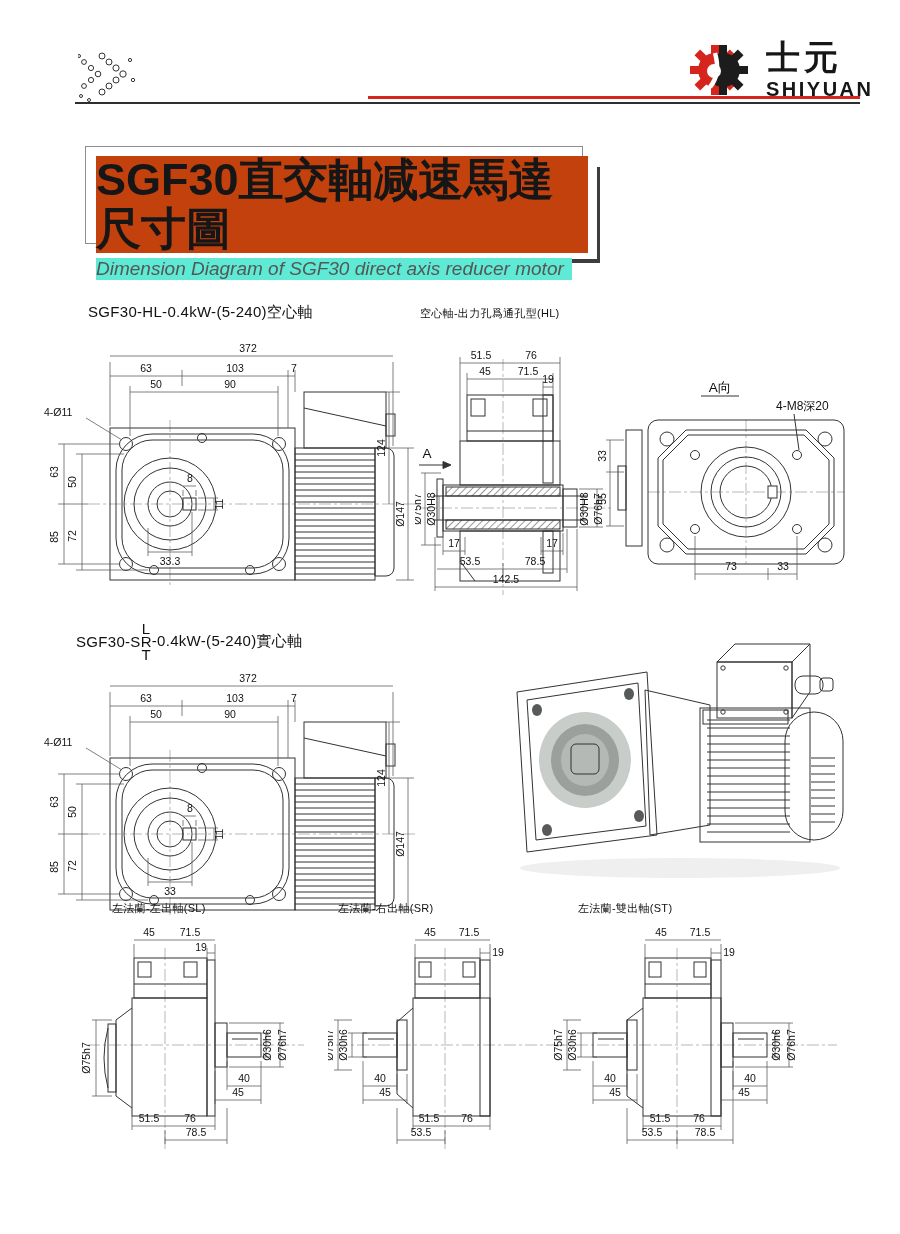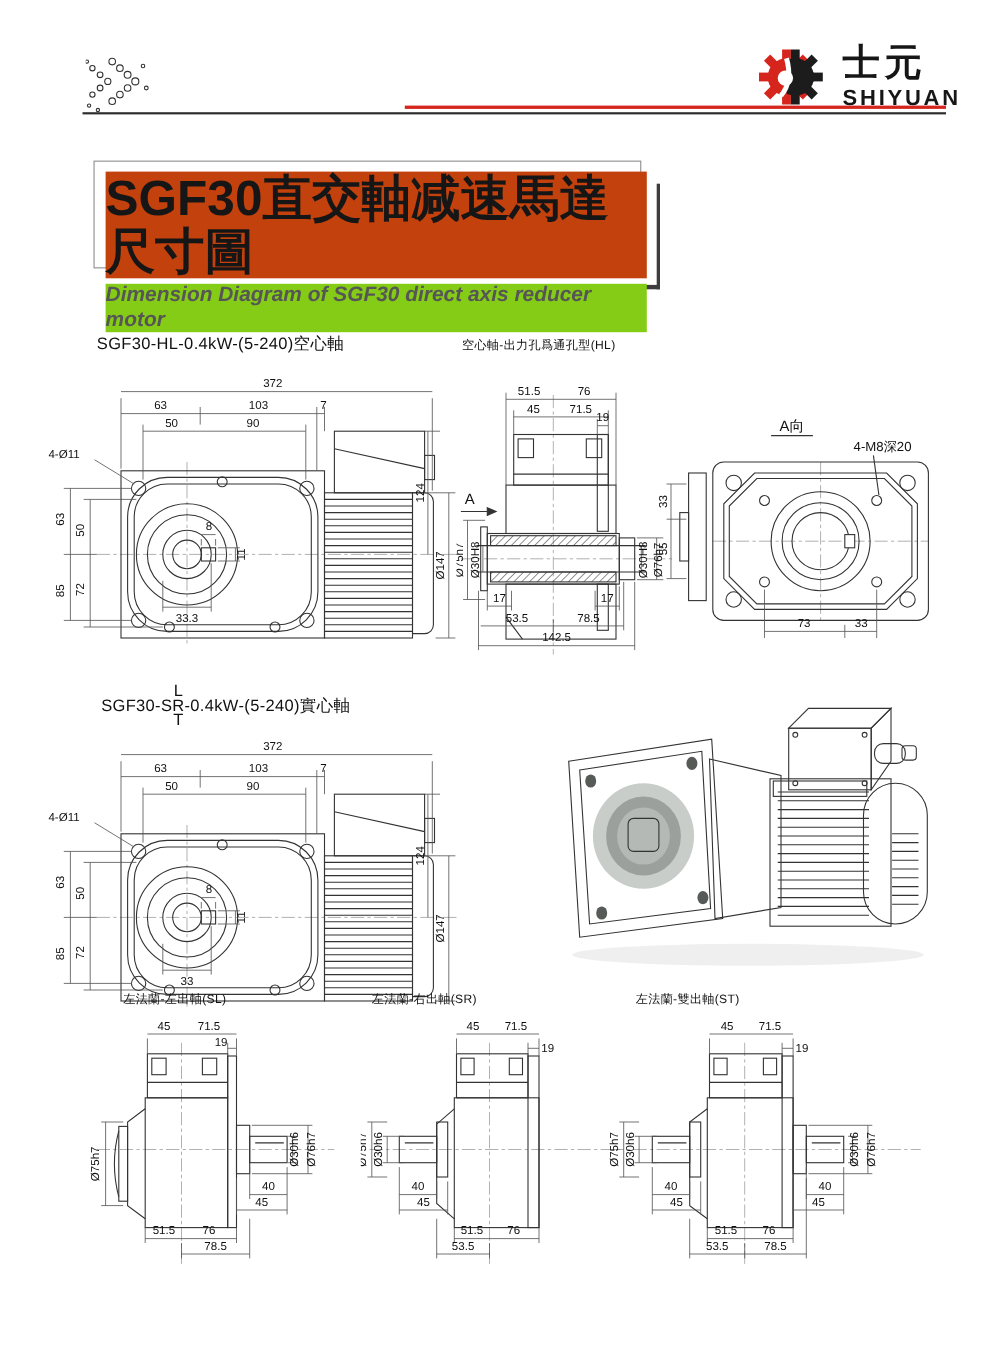--- a/index.html
+++ b/index.html
@@ -14,21 +14,21 @@
   .brand{position:absolute;left:688px;top:40px;display:flex;align-items:flex-start}
   .btxt{margin-left:16px}
   .bzh{font-size:34px;font-weight:900;color:#161616;letter-spacing:4px;line-height:1}
   .ben{font-size:20px;font-weight:800;color:#161616;letter-spacing:2.5px;margin-top:4px}
   
   .tb{position:absolute;left:96px;top:156px;width:492px;height:96px}
   .tb-back{position:absolute;left:-11px;top:-10px;width:496px;height:96px;border:1.5px solid #8d8d8d}
   .tb-shadow{position:absolute;left:9px;top:11px;width:492px;height:92px;
              border-right:3px solid #3d3d3d;border-bottom:4px solid #3d3d3d}
   .tb h1{position:relative;margin:0;font-size:45px;font-weight:900;color:#161616;letter-spacing:0px;line-height:1.08;background:#c2410c;width:fit-content;padding-right:6px}
-  .tb .sub{position:relative;margin-top:5px;font-size:19px;font-weight:700;font-style:italic;color:#565656;background:#84cc16;width:fit-content;padding-right:8px}
+  .tb .sub{position:relative;margin-top:5px;font-size:19px;font-weight:400;font-style:italic;color:#565656;background:#5eead4;width:fit-content;padding-right:8px}
   
   .dlabel{position:absolute;font-size:15px;color:#111;letter-spacing:0.3px;white-space:nowrap}
   .dlabel.small{font-size:11px}
   .sr-label{display:flex;align-items:center}
   .vstk{display:inline-flex;flex-direction:column;align-items:center;line-height:13px;font-size:15px}
   
   .draw{position:absolute}
   .draw line,.draw path,.draw rect,.draw circle,.draw polygon,.draw polyline{fill:none;stroke:#333;stroke-width:1}
   .draw g.d line,.draw g.d path{stroke:#555;stroke-width:0.75}
   .draw .cl{stroke:#888;stroke-width:0.6;stroke-dasharray:12 3 3 3}
@@ -300,21 +300,21 @@
         <line x1="199" y1="160" x2="199" y2="204"></line>
     </g>
     <text class="big" x="122" y="16">A向</text>
     <text x="178" y="34" style="text-anchor:start;font-size:12px">4-M8深20</text>
     <text transform="rotate(-90 8 80)" x="8" y="80">33</text>
     <text transform="rotate(-90 8 123)" x="8" y="123">55</text>
     <text x="133" y="194">73</text>
     <text x="185" y="194">33</text>
   </svg>
 
-  <div class="dlabel sr-label" style="left:92px;top:622px">
+  <div class="dlabel sr-label" style="left:76px;top:622px">
     <span>SGF30-S</span>
       <span class="vstk">
         <span>L</span>
         <span>R</span>
         <span>T</span>
       </span>
       <span>-0.4kW-(5-240)實心軸</span>
   </div>
 
   <svg class="draw" style="left:42px;top:666px" width="380" height="252" viewBox="0 0 380 252">

